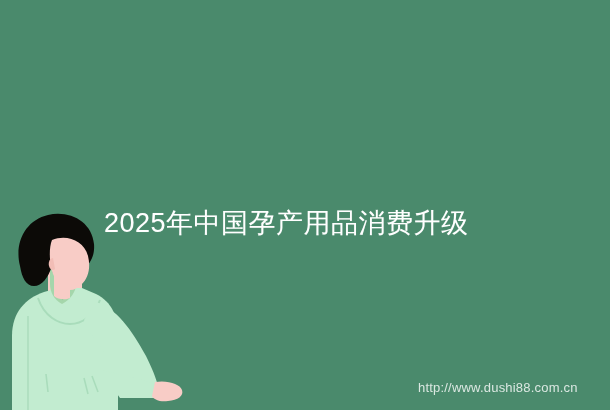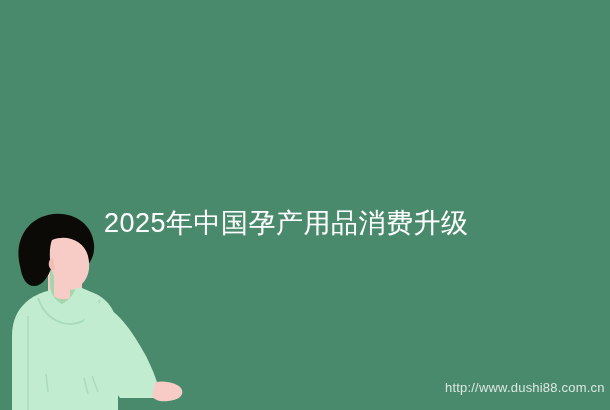--- a/index.html
+++ b/index.html
@@ -34,21 +34,20 @@
 
   
   .watermark {
     position: absolute;
     left: 418px;
     top: 380px;
     color: rgba(255,255,255,0.80);
     font-size: 13px;
     letter-spacing: 0.2px;
     font-family: "Liberation Sans", "DejaVu Sans", sans-serif;
-    margin-left: 27px;
   }
 
   
   .illustration {
     position: absolute;
     left: 0;
     top: 206px;
     width: 200px;
     height: 204px;
   }

